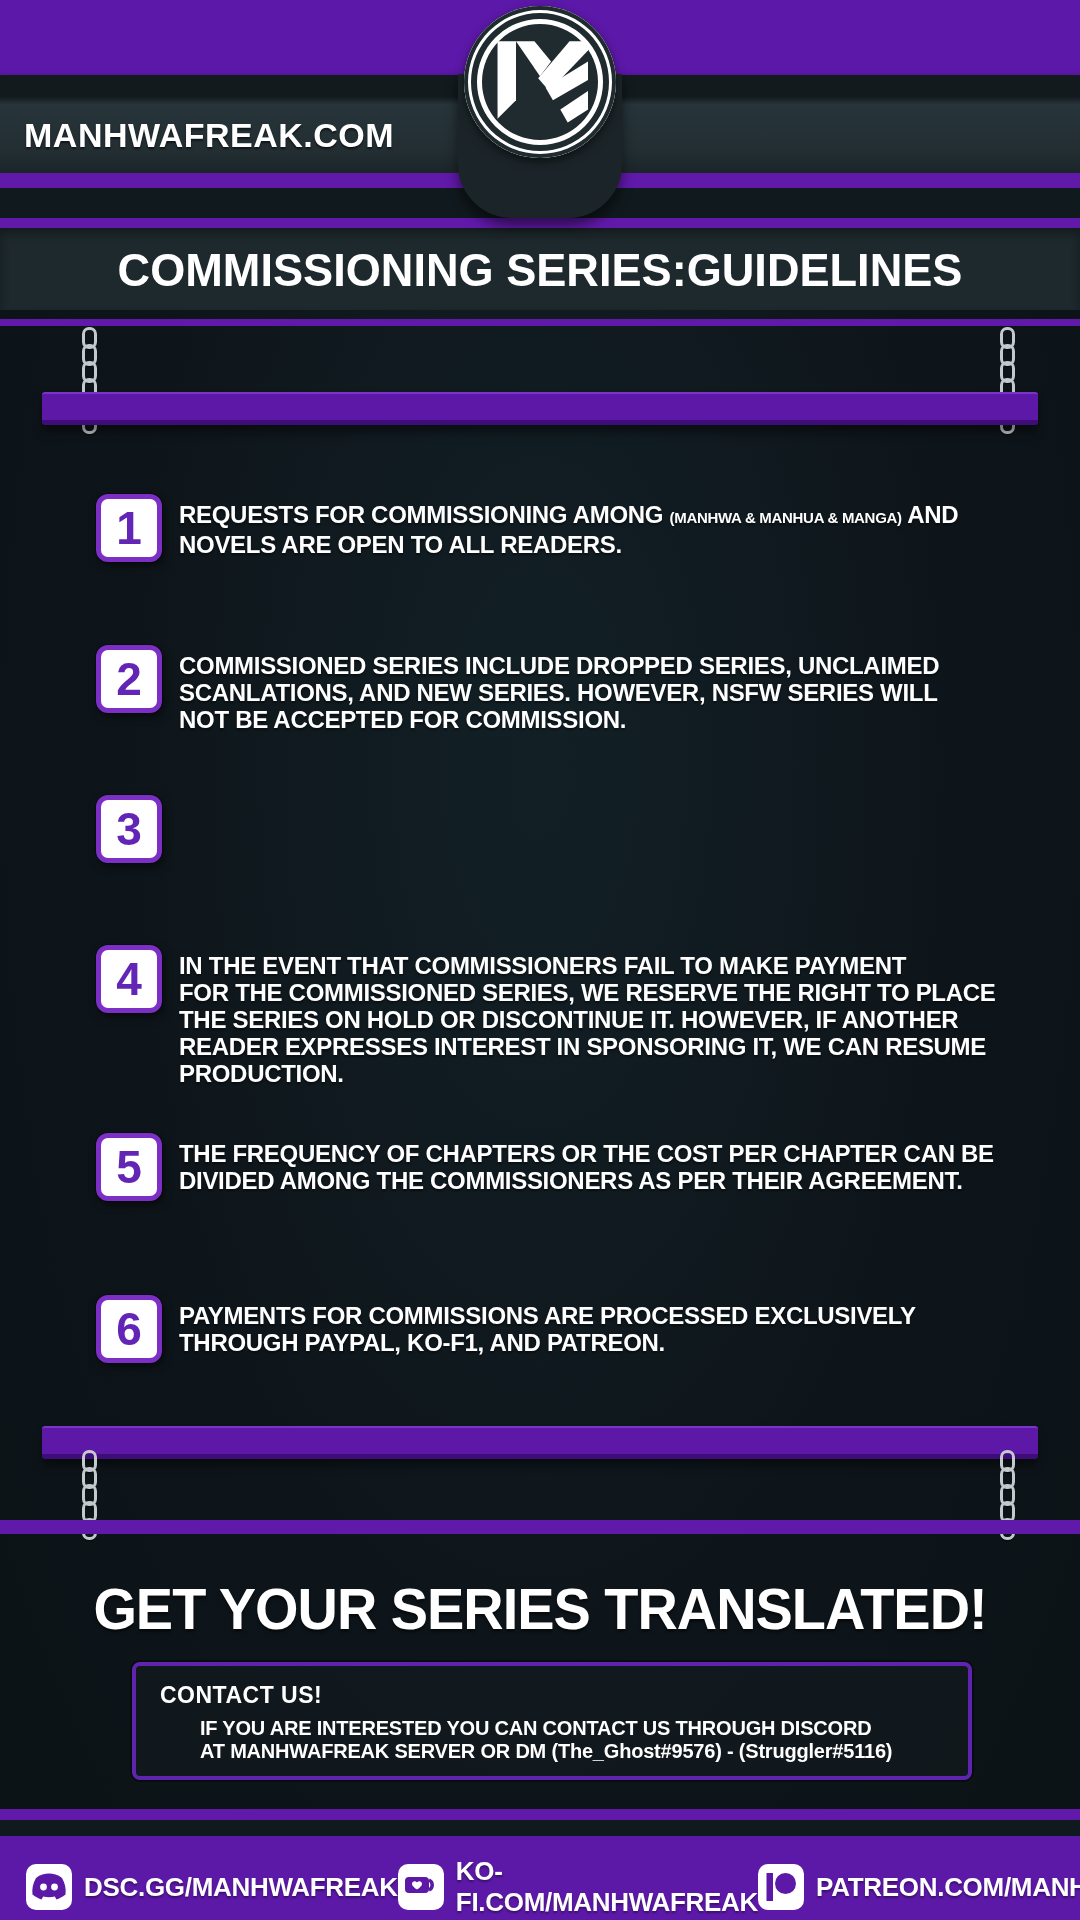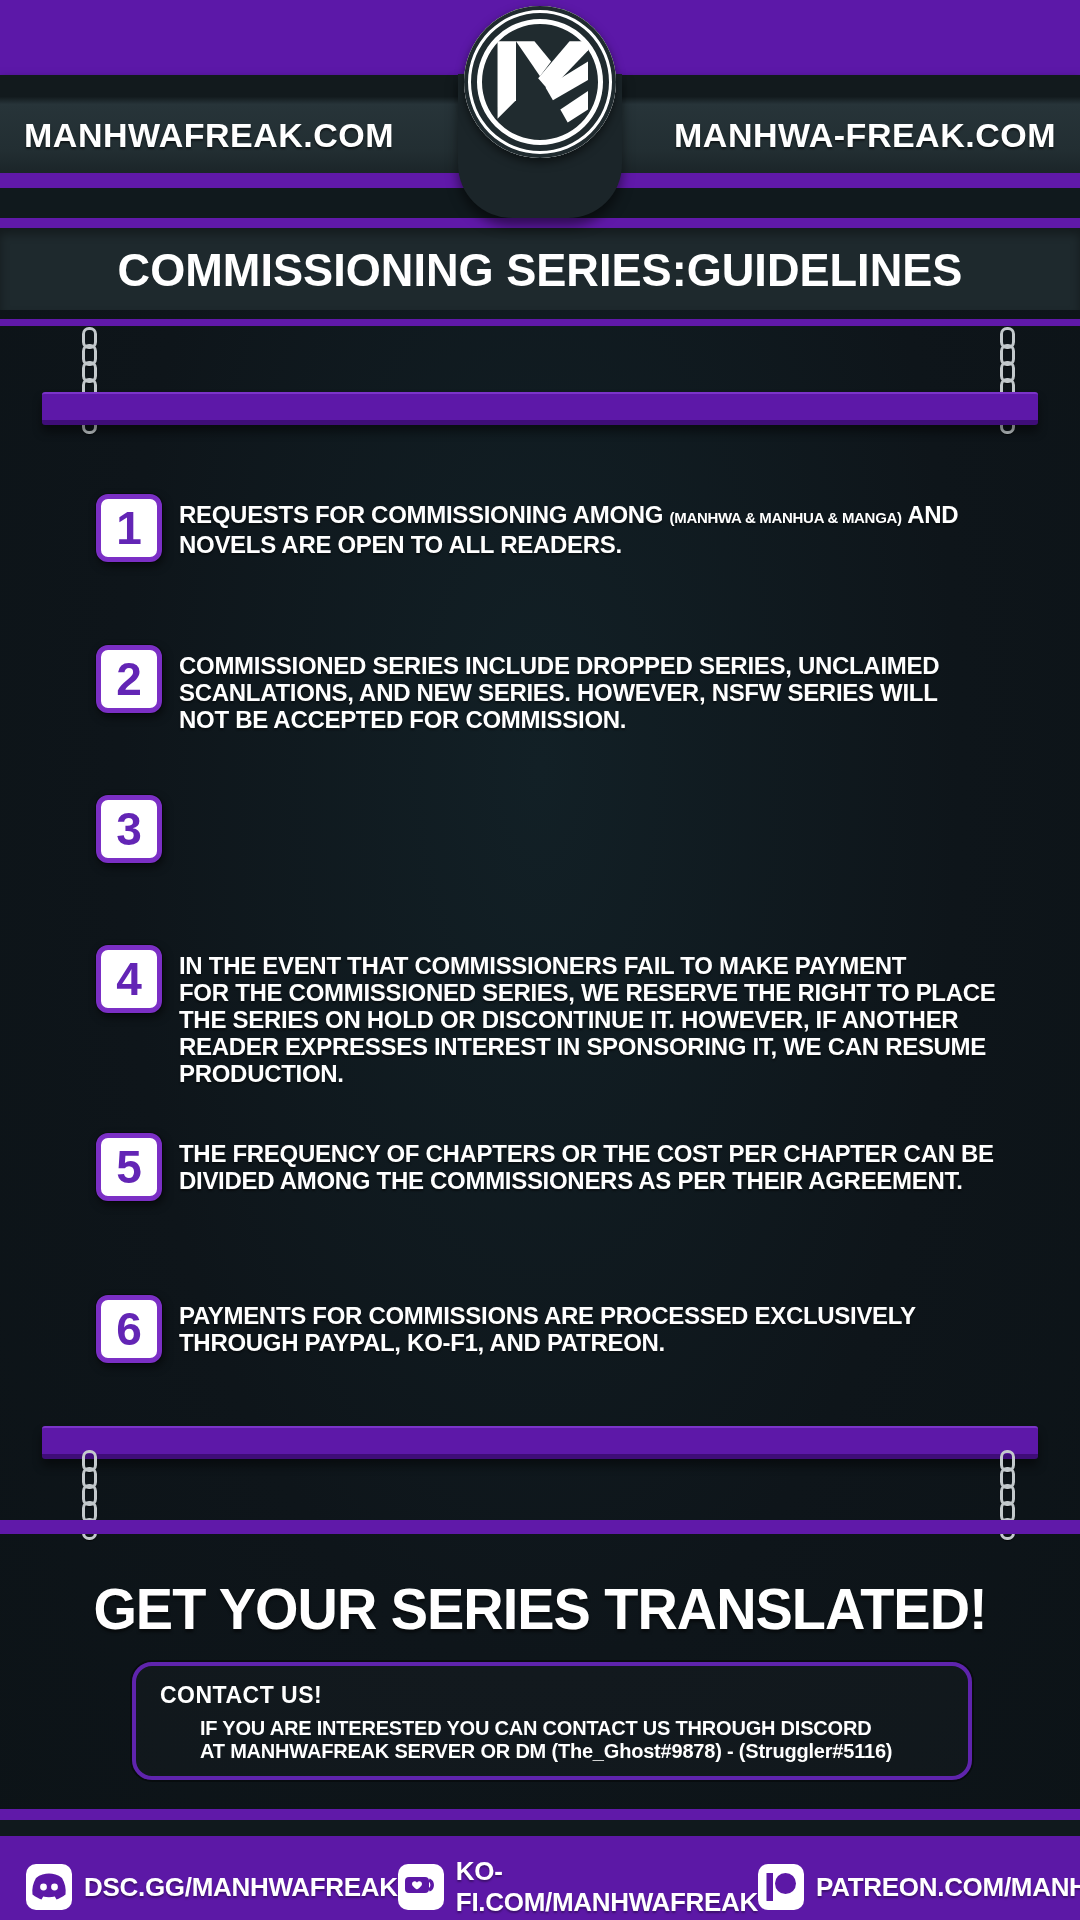--- a/index.html
+++ b/index.html
@@ -47,21 +47,21 @@
   .item{position:absolute;left:96px;display:flex;align-items:flex-start;}
   .num-box{flex:0 0 auto;width:56px;height:58px;background:#ffffff;border:5px solid #7b2fc5;border-radius:12px;
     display:flex;align-items:center;justify-content:center;color:#6325b5;font-size:46px;
     box-shadow:2px 4px 8px rgba(0,0,0,.55), 0 0 0 1px rgba(0,0,0,.3);}
   .item-text{margin:7px 0 0 17px;width:846px;font-size:24px;line-height:27px;letter-spacing:-.3px;
     white-space:pre-line;text-shadow:0 2px 2px rgba(0,0,0,.45);}
   .small-paren{font-size:15px;margin-top:16px;}
   
   .cta-heading{left:0;top:1576px;width:1080px;text-align:center;font-size:57px;letter-spacing:-1px;
     transform:scaleX(.98);text-shadow:0 3px 3px rgba(0,0,0,.5);}
-  .contact-box{left:132px;top:1662px;width:840px;height:118px;border:4px solid #5f24ad;border-radius:20px;
+  .contact-box{left:132px;top:1662px;width:840px;height:118px;border:4px solid #5f24ad;border-radius:8px;
     background:rgba(255,255,255,.02);box-sizing:border-box;padding:16px 24px 0 24px;
     box-shadow:0 0 0 2px rgba(0,0,0,.4);}
   .contact-title{font-size:23px;letter-spacing:.5px;}
   .contact-body{margin:8px 0 0 40px;font-size:20px;line-height:23px;white-space:pre-line;letter-spacing:-.2px;}
   
   .stripe-e{top:1809px;height:11px;}
   .mid-band2{left:0;top:1820px;width:1080px;height:16px;background:#10191d;}
   .footer-band{left:0;top:1836px;width:1080px;height:102px;background:#5c18a6;
     display:flex;align-items:center;justify-content:space-between;box-sizing:border-box;padding:0 26px;}
   .footer-link{display:flex;align-items:center;gap:12px;cursor:pointer;}
@@ -70,21 +70,20 @@
   .footer-label{font-size:26px;letter-spacing:-.3px;text-shadow:0 2px 2px rgba(0,0,0,.35);}
 </style>
 </head>
 <body>
 
 <div class="poster">
 
   <div class="abs top-purple"></div>
   <div class="abs header-plate">
     <div class="site-label site-left">MANHWAFREAK.COM</div>
-    <div class="site-label site-right">MANHWA-FREAK.COM</div>
   </div>
   <div class="abs stripe stripe-a"></div>
   <div class="abs mid-band"></div>
   <div class="abs stripe stripe-b"></div>
   <div class="abs title-band">
     <h1>COMMISSIONING SERIES:GUIDELINES</h1>
   </div>
   <div class="abs stripe stripe-c"></div>
 
   <div class="abs logo-shield"></div>
@@ -182,21 +181,21 @@
       <i></i>
       <i></i>
       <i></i>
   </div>
   <div class="abs stripe" style="top:1520px;height:14px;"></div>
 
   <div class="abs cta-heading">GET YOUR SERIES TRANSLATED!</div>
   <div class="abs contact-box">
     <div class="contact-title">CONTACT US!</div>
     <div class="contact-body">IF YOU ARE INTERESTED YOU CAN CONTACT US THROUGH DISCORD
-AT MANHWAFREAK SERVER OR DM (The_Ghost#9878) - (Struggler#5116)</div>
+AT MANHWAFREAK SERVER OR DM (The_Ghost#9576) - (Struggler#5116)</div>
   </div>
 
   <div class="abs stripe stripe-e"></div>
   <div class="abs mid-band2"></div>
   <div class="abs footer-band">
 
     <div class="footer-link">
       <span class="footer-icon">
         <svg width="46" height="46" viewBox="0 0 46 46">
           <path d="M10 14 C14 10.5 19 9.5 23 9.5 C27 9.5 32 10.5 36 14 C39 19 40.2 25 39.5 30.5 C36.5 33 33 34.6 30.5 35.5 L28.8 32.6 C25 33.6 21 33.6 17.2 32.6 L15.5 35.5 C13 34.6 9.5 33 6.5 30.5 C5.8 25 7 19 10 14 Z" fill="#5c18a6"></path>

